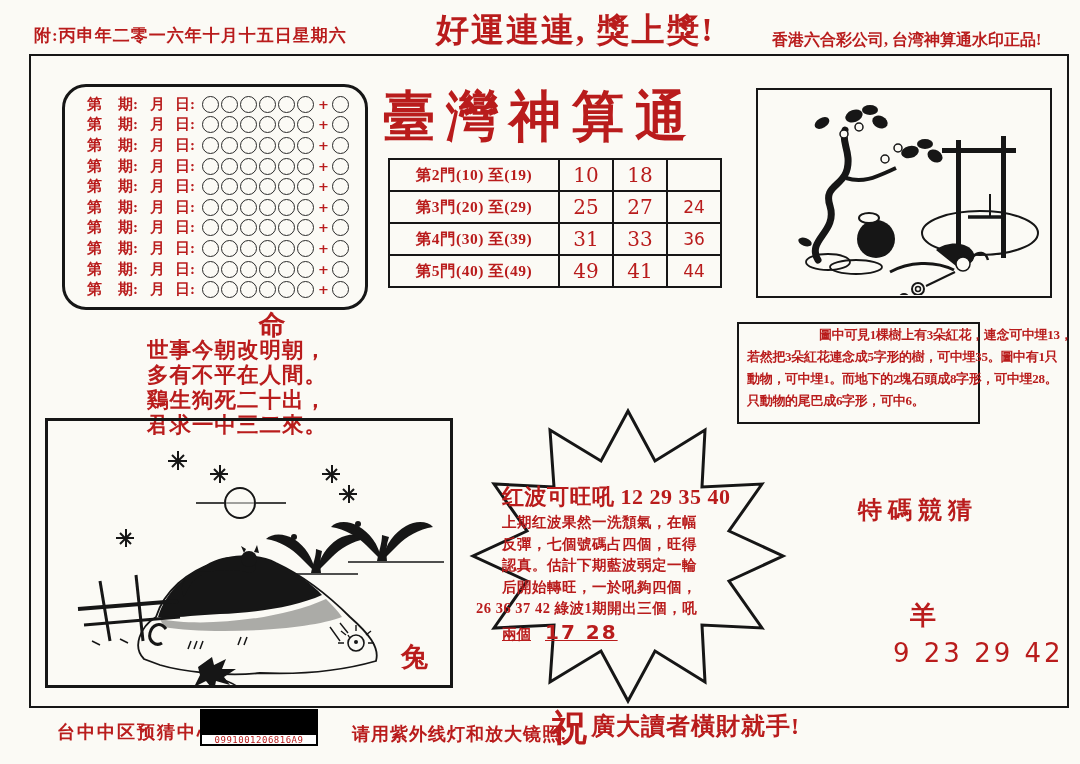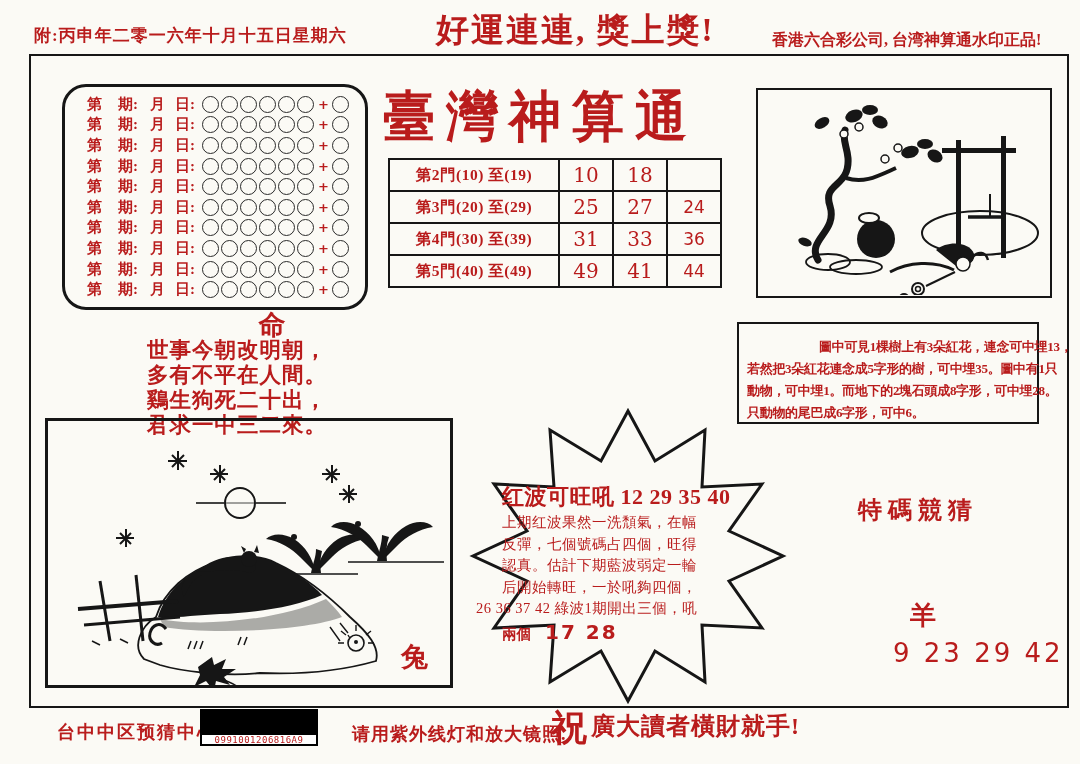--- a/index.html
+++ b/index.html
@@ -36,34 +36,34 @@
   .numcol{width:52px;font-size:20px;font-family:"DejaVu Serif",serif;}
   td.pv{border-top:none;border-bottom:none;font-size:17px;font-family:"DejaVu Sans",sans-serif;}
   tr:last-child td.pv{border-bottom:2.4px solid #161616;}
   
   .poem{left:147px;top:312px;width:250px;}
   .poem-title{text-align:center;font-size:27px;font-weight:700;line-height:26px;}
   .poem-line{font-size:21.5px;font-weight:700;line-height:25px;letter-spacing:1px;white-space:nowrap;}
   
   .rpic{left:756px;top:88px;width:296px;height:210px;border:2.5px solid #161616;box-sizing:border-box;}
   
-  .analysis{left:737px;top:322px;width:302px;height:102px;border:2.5px solid #161616;box-sizing:border-box;
-            padding:12px 8px 0 8px;}
+  .analysis{left:737px;top:322px;width:243px;height:102px;border:2.5px solid #161616;box-sizing:border-box;
+            padding:0 8px 0 8px;}
   .an-line{font-size:13px;font-weight:700;line-height:22px;letter-spacing:-0.3px;white-space:nowrap;}
   .an-line.first{text-indent:72px;}
   
   .lpic{left:45px;top:418px;width:408px;height:270px;border:3px solid #161616;box-sizing:border-box;}
   .zodiac-rabbit{position:absolute;right:22px;bottom:10px;font-size:27px;font-weight:700;}
   
   .sb-svg{left:468px;top:406px;}
   .sb-text{left:502px;top:482px;width:262px;}
   .sb-head{font-size:22px;font-weight:700;white-space:nowrap;letter-spacing:0.5px;}
-  .sb-line{font-size:14.5px;font-weight:400;line-height:21.5px;white-space:nowrap;letter-spacing:0.5px;}
+  .sb-line{font-size:14.5px;font-weight:700;line-height:21.5px;white-space:nowrap;letter-spacing:0.5px;}
   .sb-out{margin-left:-26px;}
-  .sb-last{font-size:14.5px;font-weight:700;}
+  .sb-last{font-size:14.5px;font-weight:700;text-decoration:underline;}
   .sb-lastnum{font-size:20px;font-family:"DejaVu Sans",sans-serif;margin-left:14px;letter-spacing:2px;}
   
   .sp-title{left:858px;top:494px;font-size:24px;font-weight:700;letter-spacing:6px;}
   .sp-zodiac{left:910px;top:598px;font-size:26px;font-weight:700;}
   .sp-numbers{left:893px;top:638px;font-size:26px;font-family:"DejaVu Sans",sans-serif;letter-spacing:3px;}
   
   .ft-name{left:57px;top:720px;font-size:18px;font-weight:700;letter-spacing:2px;}
   .barcode{left:200px;top:709px;width:118px;height:37px;border:2px solid #000;box-sizing:border-box;background:#fff;}
   .barcode-black{width:100%;height:24px;background:#000;}
   .barcode-num{font-family:"DejaVu Sans Mono",monospace;font-size:9px;text-align:center;line-height:10px;letter-spacing:0.5px;}

